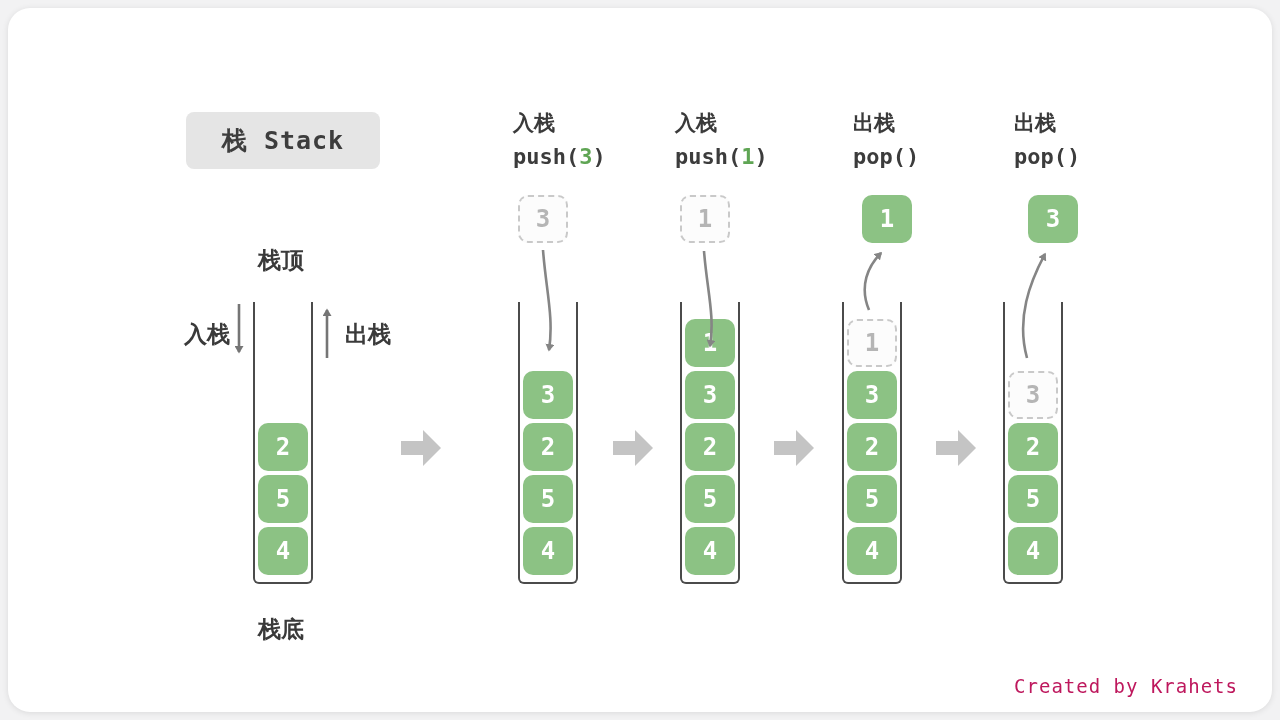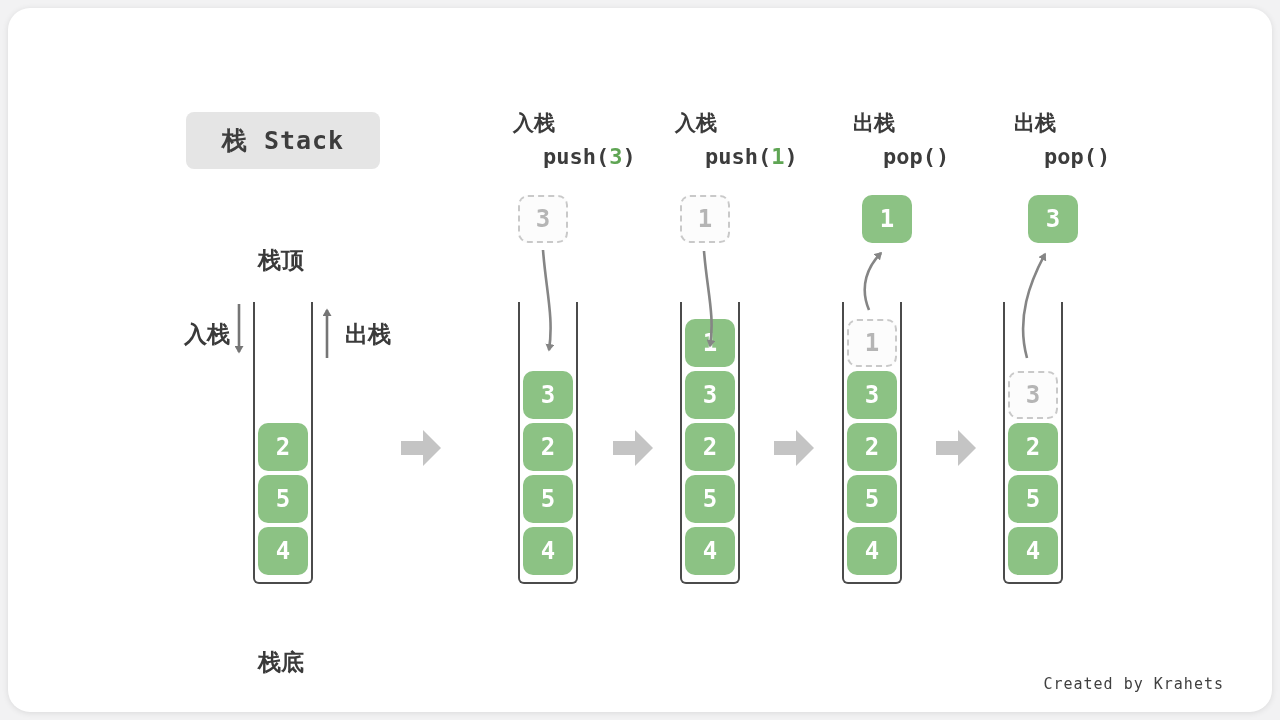--- a/index.html
+++ b/index.html
@@ -29,21 +29,21 @@
     position: absolute; font-size: 23px; font-weight: 700; color: #3a3a3a;
     white-space: nowrap;
   }
   .op-label {
     position: absolute; top: 106px; white-space: nowrap; line-height: 34px;
   }
   .op-label .op-zh { font-size: 21px; font-weight: 700; color: #3a3a3a; display: block; }
   .op-label .op-code {
     display: block;
     font-family: "DejaVu Sans Mono", "Liberation Mono", monospace;
-    font-size: 22px; font-weight: 700; color: #3c3c3c; margin-left: 30px;
+    font-size: 22px; font-weight: 700; color: #3c3c3c;
   }
   .op-label .op-code .arg { color: #5fa554; }
   .stack-container {
     position: absolute; top: 302px; width: 60px; height: 282px;
     border-left: 2px solid #4b4b4b;
     border-right: 2px solid #4b4b4b;
     border-bottom: 2px solid #4b4b4b;
     border-radius: 0 0 6px 6px;
     background: #ffffff;
   }
@@ -57,37 +57,37 @@
   .cell.dashed {
     background: #fcfcfc;
     border: 2px dashed #c9c9c9;
     color: #b5b5b5;
   }
   .arrow-overlay {
     position: absolute; left: 0; top: 0; width: 1280px; height: 720px;
     pointer-events: none;
   }
   .credit {
-    position: absolute; right: 56px; top: 675px;
+    position: absolute; right: 42px; top: 675px;
     font-family: "DejaVu Sans Mono", "Liberation Mono", monospace;
-    font-size: 15px; color: #404040; letter-spacing: 1px;
+    font-size: 19px; color: #be185d; letter-spacing: 1px;
   }
 </style>
 </head>
 <body>
 
 <div class="canvas">
   <div class="card"></div>
 
   <div class="title-box">
     <span>栈 Stack</span>
   </div>
 
   <div class="zh-label" style="left:258px; top:245px;">栈顶</div>
-  <div class="zh-label" style="left:258px; top:647px;text-align:right;">栈底</div>
+  <div class="zh-label" style="left:258px; top:614px;text-align:right;">栈底</div>
   <div class="zh-label" style="left:184px; top:319px;">入栈</div>
   <div class="zh-label" style="left:345px; top:319px;">出栈</div>
 
   <div class="op-label" style="left:513px;">
     <span class="op-zh">入栈</span>
     <span class="op-code"><span>push(</span><span class="arg">3</span><span>)</span></span>
   </div>
   <div class="op-label" style="left:675px;">
     <span class="op-zh">入栈</span>
     <span class="op-code"><span>push(</span><span class="arg">1</span><span>)</span></span>

